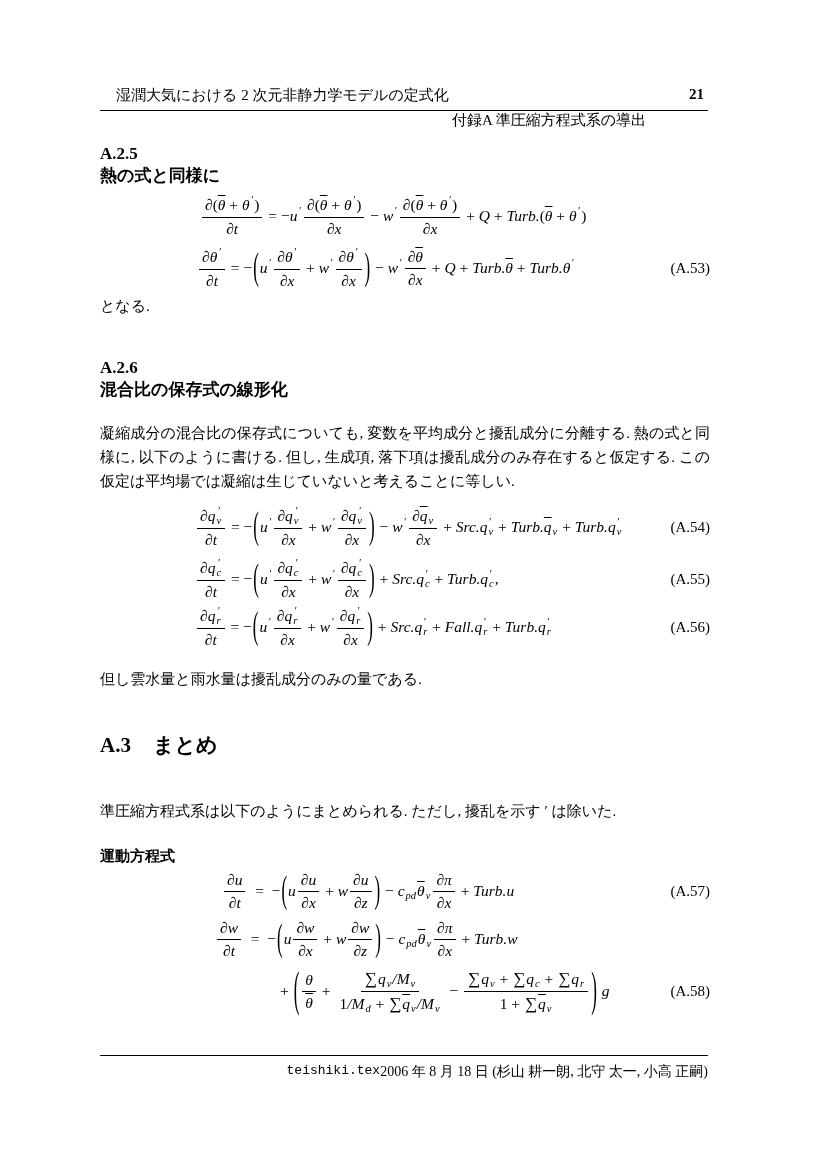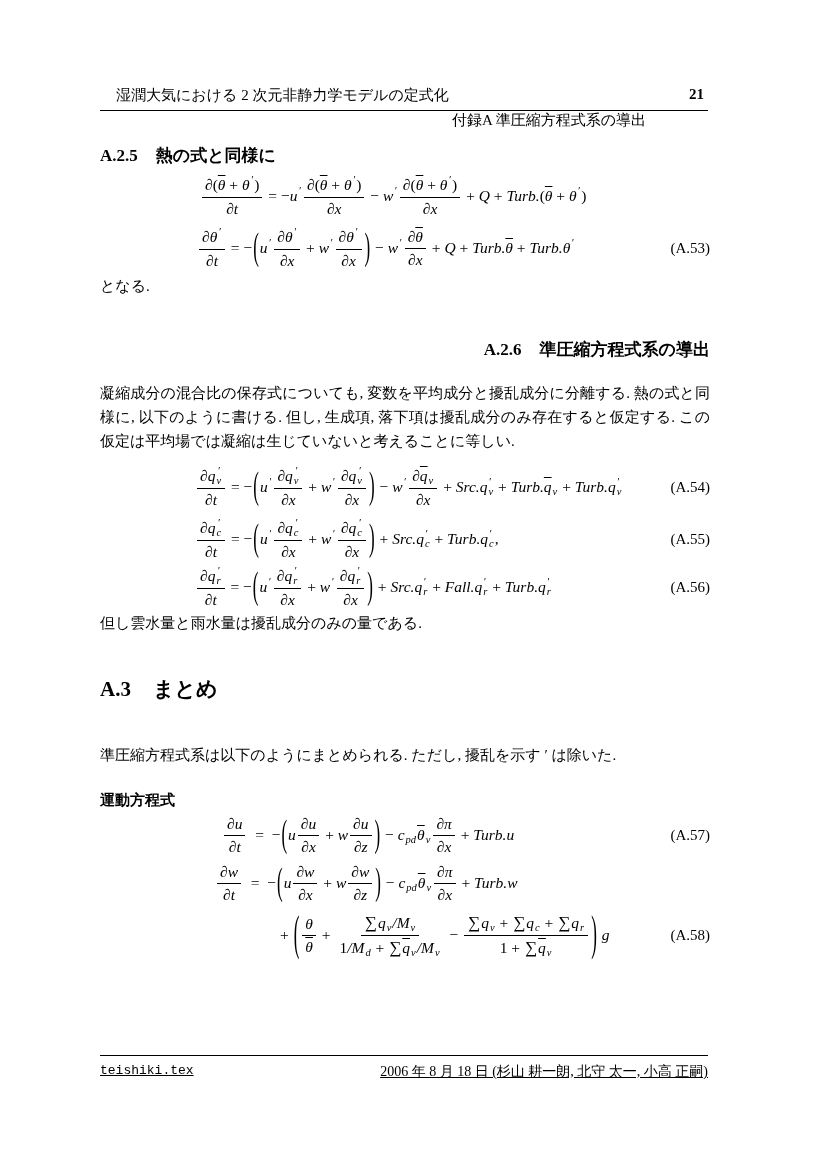--- a/index.html
+++ b/index.html
@@ -9,21 +9,21 @@
   
   .runhead{position:absolute;left:100px;top:86px;width:610px;height:22px;font-size:15px;}
   .runhead .tl{position:absolute;left:16px;top:0;white-space:nowrap;}
   .runhead .tr{position:absolute;right:64px;top:0;white-space:nowrap;margin-top:25px;}
   .runhead .pg{position:absolute;right:6px;top:0;font-size:15px;font-weight:bold;}
   .hrule{position:absolute;left:100px;top:110px;width:608px;border-top:1.6px solid #000;}
   
   .content{position:absolute;left:100px;top:111px;width:610px;}
   .para{font-size:15px;line-height:24px;text-align:justify;}
   .h2{display:flex;align-items:baseline;font-size:17px;font-weight:bold;
-      font-family:"Liberation Sans","DejaVu Sans",sans-serif;}
+      font-family:"Liberation Sans","DejaVu Sans",sans-serif;flex-direction:column;}
   .h1{display:flex;align-items:baseline;font-size:21px;font-weight:bold;
       font-family:"Liberation Sans","DejaVu Sans",sans-serif;}
   .hnum{font-family:"Liberation Serif","DejaVu Serif",serif;font-weight:bold;margin-right:18px;}
   .h1 .hnum{margin-right:22px;}
   .eq-label{font-size:15px;font-weight:bold;font-family:"Liberation Sans","DejaVu Sans",sans-serif;}
   
   .eqline{position:relative;display:flex;align-items:center;justify-content:flex-start;
           white-space:pre;font-size:15.5px;}
   .m-i{font-style:italic;}
   .m-r{font-style:normal;}
@@ -34,21 +34,21 @@
   .frac .den{display:block;padding:2px 3px 0;text-align:center;white-space:pre;}
   .mb{display:inline-flex;align-items:center;}
   .ss{display:inline-flex;flex-direction:column;font-size:10.5px;line-height:1;
       margin-left:1px;margin-right:1px;font-style:italic;}
   .ss .up,.ss .dn{display:block;height:10px;}
   .m-big{display:inline-block;font-size:17px;margin:0 1px;transform-origin:50% 50%;font-style:normal;}
   .m-sum{font-size:17px;font-style:normal;margin:0 1px;}
   .eqno{position:absolute;right:0;top:50%;transform:translateY(-50%);font-style:normal;font-size:15px;}
   
   .footer{position:absolute;left:100px;top:1055px;width:608px;border-top:1.6px solid #000;}
-  .footrow{display:flex;justify-content:space-between;padding-top:7px;font-size:14px;text-decoration:underline;}
+  .footrow{display:flex;justify-content:flex-end;padding-top:7px;font-size:14px;}
   .fname{font-family:"Liberation Mono","DejaVu Sans Mono",monospace;font-size:13px;}
 </style>
 </head>
 <body>
 
 <div class="page">
 
   <div class="runhead">
     <span class="tl">湿潤大気における 2 次元非静力学モデルの定式化</span>
     <span class="tr">付録A 準圧縮方程式系の導出</span>
@@ -63,33 +63,33 @@
       </div>
       <div style="margin-top: 3px;">
         <span class="eqline" style="min-height: 52px; padding-left: 100px; display: flex;"><span class="frac"><span class="num"><span class="m-i">∂</span><span class="m-r">(</span><span class="m-bar">θ</span><span class="m-r"> + </span><span class="mb"><span class="mbase"><span class="m-i">θ</span></span><span class="ss"><span class="up">′</span><span class="dn">&nbsp;</span></span></span><span class="m-r">)</span></span><span class="den"><span class="m-i">∂t</span></span></span><span class="m-r"> = −</span><span class="mb"><span class="mbase"><span class="m-i">u</span></span><span class="ss"><span class="up">′</span><span class="dn">&nbsp;</span></span></span><span class="frac"><span class="num"><span class="m-i">∂</span><span class="m-r">(</span><span class="m-bar">θ</span><span class="m-r"> + </span><span class="mb"><span class="mbase"><span class="m-i">θ</span></span><span class="ss"><span class="up">′</span><span class="dn">&nbsp;</span></span></span><span class="m-r">)</span></span><span class="den"><span class="m-i">∂x</span></span></span><span class="m-r"> − </span><span class="mb"><span class="mbase"><span class="m-i">w</span></span><span class="ss"><span class="up">′</span><span class="dn">&nbsp;</span></span></span><span class="frac"><span class="num"><span class="m-i">∂</span><span class="m-r">(</span><span class="m-bar">θ</span><span class="m-r"> + </span><span class="mb"><span class="mbase"><span class="m-i">θ</span></span><span class="ss"><span class="up">′</span><span class="dn">&nbsp;</span></span></span><span class="m-r">)</span></span><span class="den"><span class="m-i">∂x</span></span></span><span class="m-r"> + </span><span class="m-i">Q</span><span class="m-r"> + </span><span class="m-i">Turb.</span><span class="m-r">(</span><span class="m-bar">θ</span><span class="m-r"> + </span><span class="mb"><span class="mbase"><span class="m-i">θ</span></span><span class="ss"><span class="up">′</span><span class="dn">&nbsp;</span></span></span><span class="m-r">)</span></span>
       </div>
       <div style="margin-top: 2px;">
         <span class="eqline" style="min-height: 48px; padding-left: 97px; display: flex;"><span class="frac"><span class="num"><span class="m-i">∂</span><span class="mb"><span class="mbase"><span class="m-i">θ</span></span><span class="ss"><span class="up">′</span><span class="dn">&nbsp;</span></span></span></span><span class="den"><span class="m-i">∂t</span></span></span><span class="m-r"> = −</span><span class="m-big" style="transform: scaleY(2.2);">(</span><span class="mb"><span class="mbase"><span class="m-i">u</span></span><span class="ss"><span class="up">′</span><span class="dn">&nbsp;</span></span></span><span class="frac"><span class="num"><span class="m-i">∂</span><span class="mb"><span class="mbase"><span class="m-i">θ</span></span><span class="ss"><span class="up">′</span><span class="dn">&nbsp;</span></span></span></span><span class="den"><span class="m-i">∂x</span></span></span><span class="m-r"> + </span><span class="mb"><span class="mbase"><span class="m-i">w</span></span><span class="ss"><span class="up">′</span><span class="dn">&nbsp;</span></span></span><span class="frac"><span class="num"><span class="m-i">∂</span><span class="mb"><span class="mbase"><span class="m-i">θ</span></span><span class="ss"><span class="up">′</span><span class="dn">&nbsp;</span></span></span></span><span class="den"><span class="m-i">∂x</span></span></span><span class="m-big" style="transform: scaleY(2.2);">)</span><span class="m-r"> − </span><span class="mb"><span class="mbase"><span class="m-i">w</span></span><span class="ss"><span class="up">′</span><span class="dn">&nbsp;</span></span></span><span class="frac"><span class="num"><span class="m-i">∂</span><span class="m-bar">θ</span></span><span class="den"><span class="m-i">∂x</span></span></span><span class="m-r"> + </span><span class="m-i">Q</span><span class="m-r"> + </span><span class="m-i">Turb.</span><span class="m-bar">θ</span><span class="m-r"> + </span><span class="m-i">Turb.</span><span class="mb"><span class="mbase"><span class="m-i">θ</span></span><span class="ss"><span class="up">′</span><span class="dn">&nbsp;</span></span></span><span class="eqno">(A.53)</span></span>
       </div>
       <div class="para" style="margin-top: 2px;">となる.</div>
       <div class="h2" style="margin-top: 40px; justify-content: flex-end;">
         <span class="hnum">A.2.6</span>
-        <span class="htitle">準圧縮方程式系の導出</span>
+        <span class="htitle">混合比の保存式の線形化</span>
       </div>
       <div class="para" style="margin-top: 20px;">凝縮成分の混合比の保存式についても, 変数を平均成分と擾乱成分に分離する. 熱の式と同様に, 以下のように書ける. 但し, 生成項, 落下項は擾乱成分のみ存在すると仮定する. この仮定は平均場では凝縮は生じていないと考えることに等しい.</div>
       <div style="margin-top: 10px;">
         <span class="eqline" style="min-height: 48px; padding-left: 95px; display: flex;"><span class="frac"><span class="num"><span class="m-i">∂</span><span class="mb"><span class="mbase"><span class="m-i">q</span></span><span class="ss"><span class="up">′</span><span class="dn">v</span></span></span></span><span class="den"><span class="m-i">∂t</span></span></span><span class="m-r"> = −</span><span class="m-big" style="transform: scaleY(2.2);">(</span><span class="mb"><span class="mbase"><span class="m-i">u</span></span><span class="ss"><span class="up">′</span><span class="dn">&nbsp;</span></span></span><span class="frac"><span class="num"><span class="m-i">∂</span><span class="mb"><span class="mbase"><span class="m-i">q</span></span><span class="ss"><span class="up">′</span><span class="dn">v</span></span></span></span><span class="den"><span class="m-i">∂x</span></span></span><span class="m-r"> + </span><span class="mb"><span class="mbase"><span class="m-i">w</span></span><span class="ss"><span class="up">′</span><span class="dn">&nbsp;</span></span></span><span class="frac"><span class="num"><span class="m-i">∂</span><span class="mb"><span class="mbase"><span class="m-i">q</span></span><span class="ss"><span class="up">′</span><span class="dn">v</span></span></span></span><span class="den"><span class="m-i">∂x</span></span></span><span class="m-big" style="transform: scaleY(2.2);">)</span><span class="m-r"> − </span><span class="mb"><span class="mbase"><span class="m-i">w</span></span><span class="ss"><span class="up">′</span><span class="dn">&nbsp;</span></span></span><span class="frac"><span class="num"><span class="m-i">∂</span><span class="mb"><span class="mbase"><span class="m-bar">q</span></span><span class="ss"><span class="up">&nbsp;</span><span class="dn">v</span></span></span></span><span class="den"><span class="m-i">∂x</span></span></span><span class="m-r"> + </span><span class="m-i">Src.</span><span class="mb"><span class="mbase"><span class="m-i">q</span></span><span class="ss"><span class="up">′</span><span class="dn">v</span></span></span><span class="m-r"> + </span><span class="m-i">Turb.</span><span class="mb"><span class="mbase"><span class="m-bar">q</span></span><span class="ss"><span class="up">&nbsp;</span><span class="dn">v</span></span></span><span class="m-r"> + </span><span class="m-i">Turb.</span><span class="mb"><span class="mbase"><span class="m-i">q</span></span><span class="ss"><span class="up">′</span><span class="dn">v</span></span></span><span class="eqno">(A.54)</span></span>
       </div>
       <div style="margin-top: 4px;">
         <span class="eqline" style="min-height: 48px; padding-left: 95px; display: flex;"><span class="frac"><span class="num"><span class="m-i">∂</span><span class="mb"><span class="mbase"><span class="m-i">q</span></span><span class="ss"><span class="up">′</span><span class="dn">c</span></span></span></span><span class="den"><span class="m-i">∂t</span></span></span><span class="m-r"> = −</span><span class="m-big" style="transform: scaleY(2.2);">(</span><span class="mb"><span class="mbase"><span class="m-i">u</span></span><span class="ss"><span class="up">′</span><span class="dn">&nbsp;</span></span></span><span class="frac"><span class="num"><span class="m-i">∂</span><span class="mb"><span class="mbase"><span class="m-i">q</span></span><span class="ss"><span class="up">′</span><span class="dn">c</span></span></span></span><span class="den"><span class="m-i">∂x</span></span></span><span class="m-r"> + </span><span class="mb"><span class="mbase"><span class="m-i">w</span></span><span class="ss"><span class="up">′</span><span class="dn">&nbsp;</span></span></span><span class="frac"><span class="num"><span class="m-i">∂</span><span class="mb"><span class="mbase"><span class="m-i">q</span></span><span class="ss"><span class="up">′</span><span class="dn">c</span></span></span></span><span class="den"><span class="m-i">∂x</span></span></span><span class="m-big" style="transform: scaleY(2.2);">)</span><span class="m-r"> + </span><span class="m-i">Src.</span><span class="mb"><span class="mbase"><span class="m-i">q</span></span><span class="ss"><span class="up">′</span><span class="dn">c</span></span></span><span class="m-r"> + </span><span class="m-i">Turb.</span><span class="mb"><span class="mbase"><span class="m-i">q</span></span><span class="ss"><span class="up">′</span><span class="dn">c</span></span></span><span class="m-r">,</span><span class="eqno">(A.55)</span></span>
       </div>
       <div style="margin-top: 0px;">
         <span class="eqline" style="min-height: 48px; padding-left: 95px; display: flex;"><span class="frac"><span class="num"><span class="m-i">∂</span><span class="mb"><span class="mbase"><span class="m-i">q</span></span><span class="ss"><span class="up">′</span><span class="dn">r</span></span></span></span><span class="den"><span class="m-i">∂t</span></span></span><span class="m-r"> = −</span><span class="m-big" style="transform: scaleY(2.2);">(</span><span class="mb"><span class="mbase"><span class="m-i">u</span></span><span class="ss"><span class="up">′</span><span class="dn">&nbsp;</span></span></span><span class="frac"><span class="num"><span class="m-i">∂</span><span class="mb"><span class="mbase"><span class="m-i">q</span></span><span class="ss"><span class="up">′</span><span class="dn">r</span></span></span></span><span class="den"><span class="m-i">∂x</span></span></span><span class="m-r"> + </span><span class="mb"><span class="mbase"><span class="m-i">w</span></span><span class="ss"><span class="up">′</span><span class="dn">&nbsp;</span></span></span><span class="frac"><span class="num"><span class="m-i">∂</span><span class="mb"><span class="mbase"><span class="m-i">q</span></span><span class="ss"><span class="up">′</span><span class="dn">r</span></span></span></span><span class="den"><span class="m-i">∂x</span></span></span><span class="m-big" style="transform: scaleY(2.2);">)</span><span class="m-r"> + </span><span class="m-i">Src.</span><span class="mb"><span class="mbase"><span class="m-i">q</span></span><span class="ss"><span class="up">′</span><span class="dn">r</span></span></span><span class="m-r"> + </span><span class="m-i">Fall.</span><span class="mb"><span class="mbase"><span class="m-i">q</span></span><span class="ss"><span class="up">′</span><span class="dn">r</span></span></span><span class="m-r"> + </span><span class="m-i">Turb.</span><span class="mb"><span class="mbase"><span class="m-i">q</span></span><span class="ss"><span class="up">′</span><span class="dn">r</span></span></span><span class="eqno">(A.56)</span></span>
       </div>
-      <div class="para" style="margin-top: 0px;">但し雲水量と雨水量は擾乱成分のみの量である.</div>
+      <div class="para" style="margin-top: 16px;">但し雲水量と雨水量は擾乱成分のみの量である.</div>
       <div class="h1" style="margin-top: 40px;">
         <span class="hnum">A.3</span>
         <span class="htitle">まとめ</span>
       </div>
       <div class="para" style="margin-top: 40px;">準圧縮方程式系は以下のようにまとめられる. ただし, 擾乱を示す ′ は除いた.</div>
       <div class="eq-label" style="margin-top: 24px;">運動方程式</div>
       <div style="margin-top: 2px;">
         <span class="eqline" style="min-height: 46px; padding-left: 122px; display: flex;"><span class="frac"><span class="num"><span class="m-i">∂u</span></span><span class="den"><span class="m-i">∂t</span></span></span><span class="m-r">  =  −</span><span class="m-big" style="transform: scaleY(2.2);">(</span><span class="m-i">u</span><span class="frac"><span class="num"><span class="m-i">∂u</span></span><span class="den"><span class="m-i">∂x</span></span></span><span class="m-r"> + </span><span class="m-i">w</span><span class="frac"><span class="num"><span class="m-i">∂u</span></span><span class="den"><span class="m-i">∂z</span></span></span><span class="m-big" style="transform: scaleY(2.2);">)</span><span class="m-r"> − </span><span class="mb"><span class="mbase"><span class="m-i">c</span></span><span class="ss"><span class="up">&nbsp;</span><span class="dn">pd</span></span></span><span class="mb"><span class="mbase"><span class="m-bar">θ</span></span><span class="ss"><span class="up">&nbsp;</span><span class="dn">v</span></span></span><span class="frac"><span class="num"><span class="m-i">∂π</span></span><span class="den"><span class="m-i">∂x</span></span></span><span class="m-r"> + </span><span class="m-i">Turb.u</span><span class="eqno">(A.57)</span></span>
       </div>
       <div style="margin-top: 2px;">

